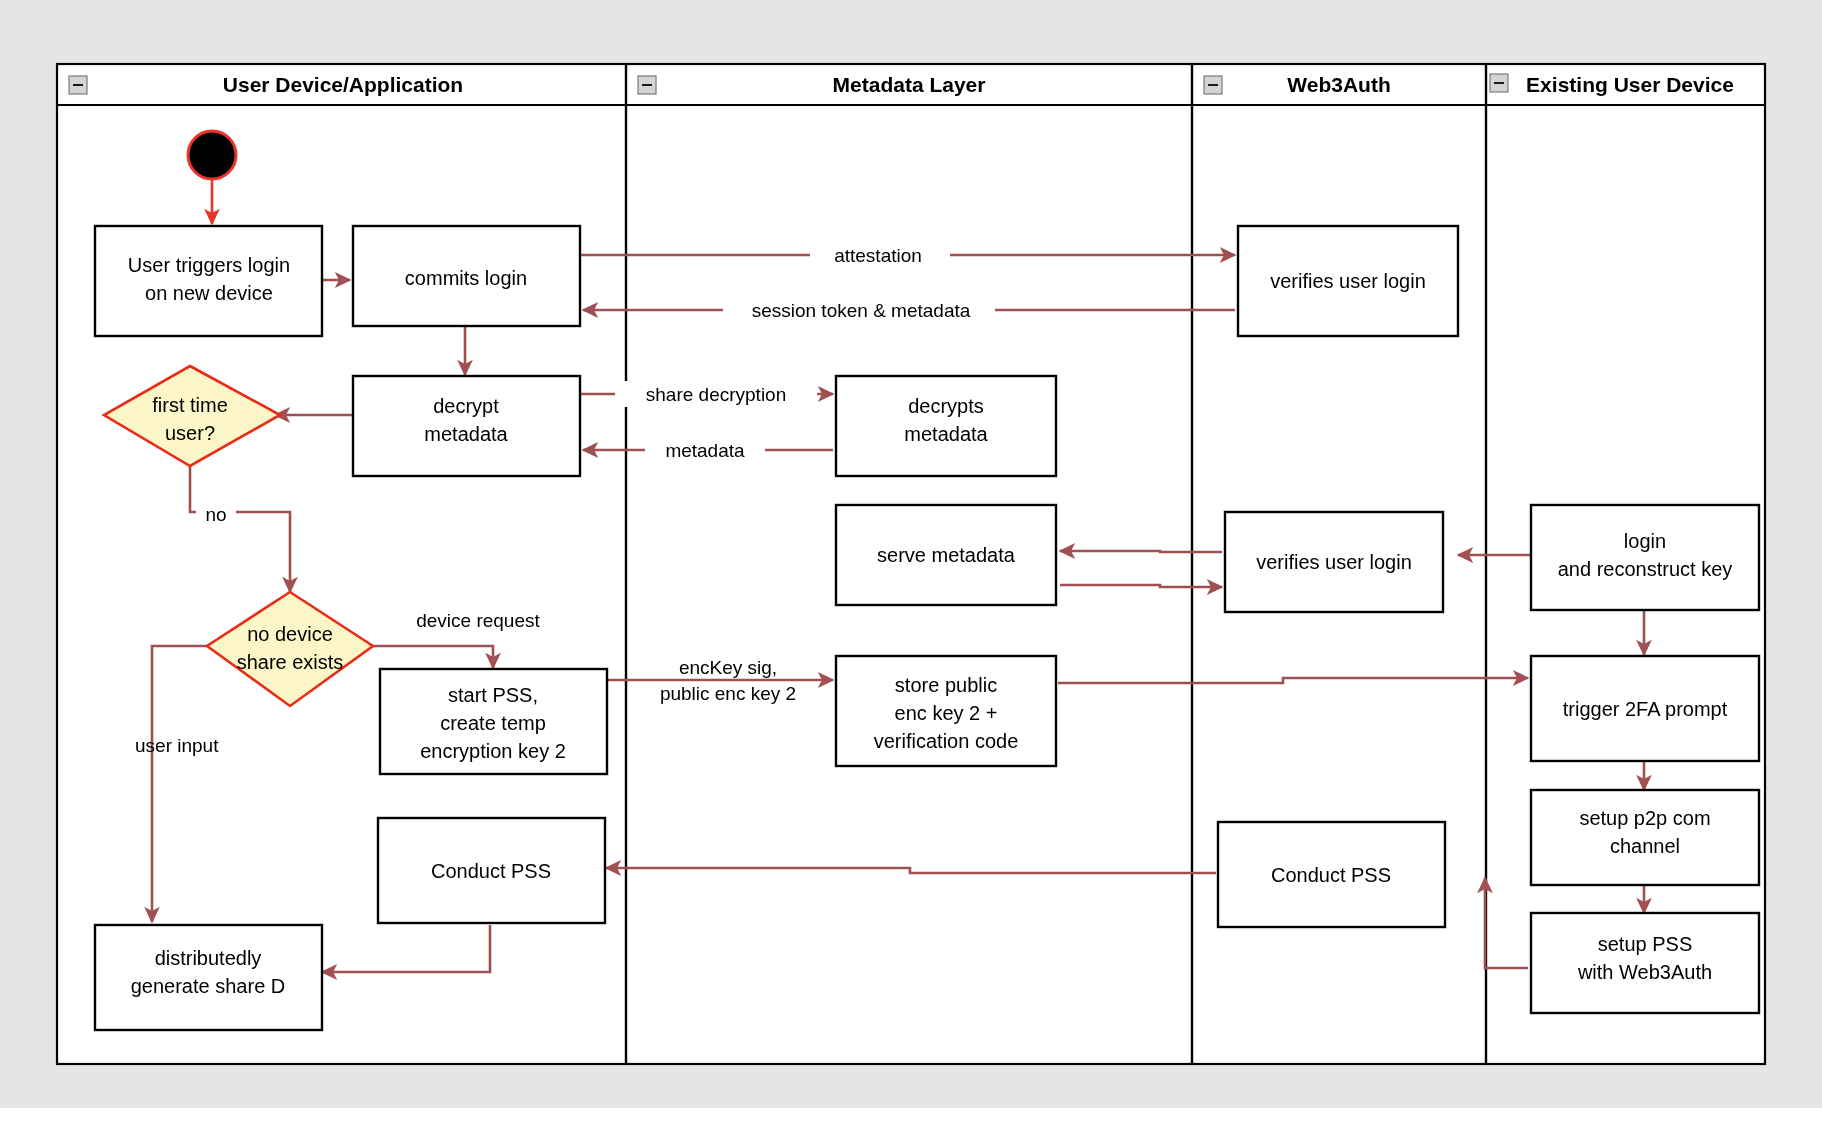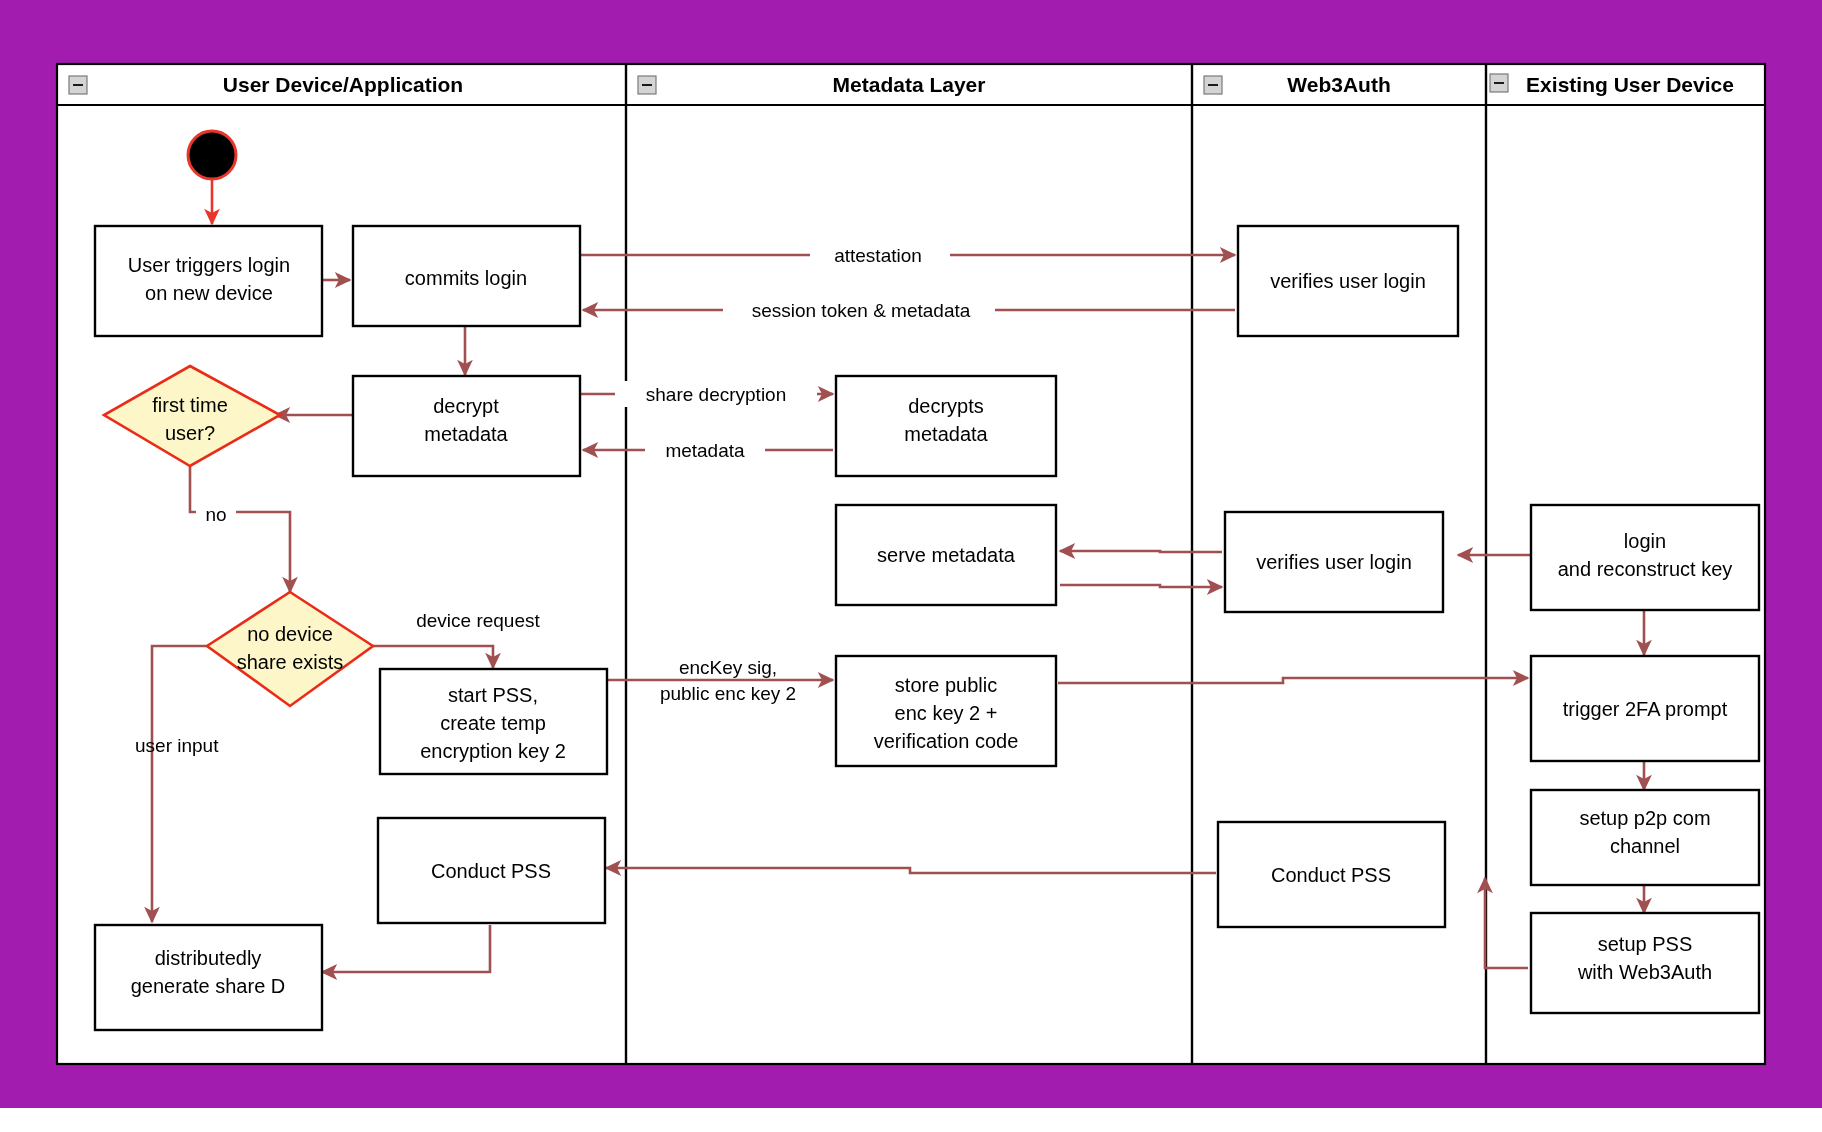--- a/index.html
+++ b/index.html
@@ -7,21 +7,21 @@
     padding: 0;
     background: #ffffff;
   }
   body {
     font-family: "Liberation Sans", sans-serif;
   }
   #canvas-wrap {
     position: relative;
     width: 1822px;
     height: 1108px;
-    background: #a21caf;
+    background: #e5e5e5;
     overflow: hidden;
   }
   svg.diagram {
     display: block;
     width: 1822px;
     height: 1132px;
   }
   .lane-rect {
     fill: #ffffff;
     stroke: #000000;

